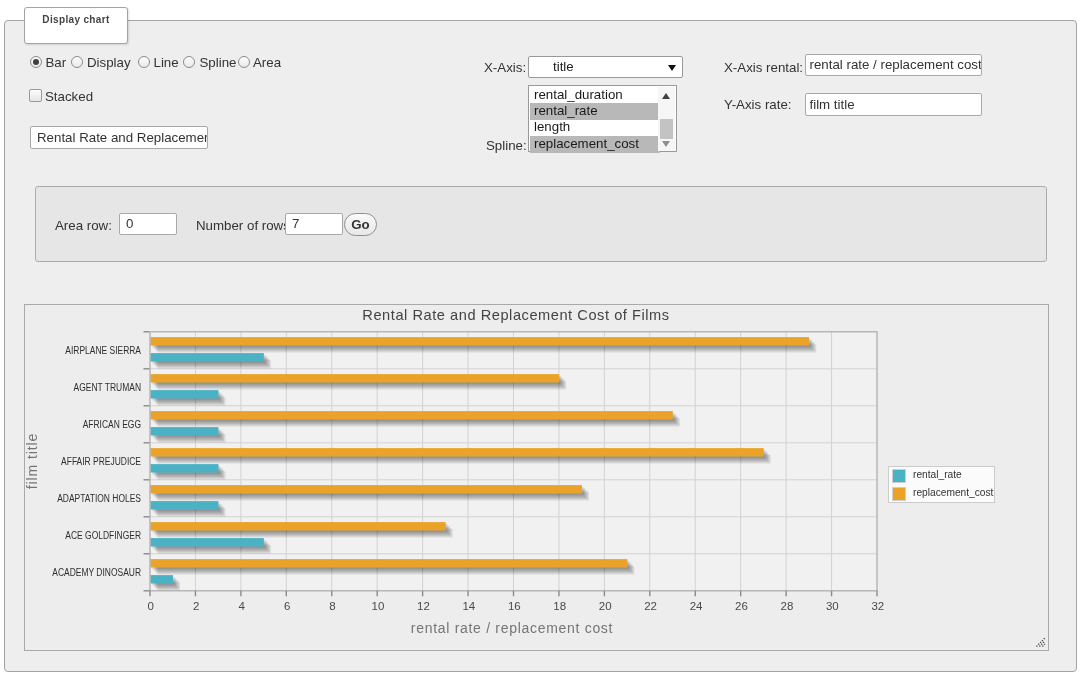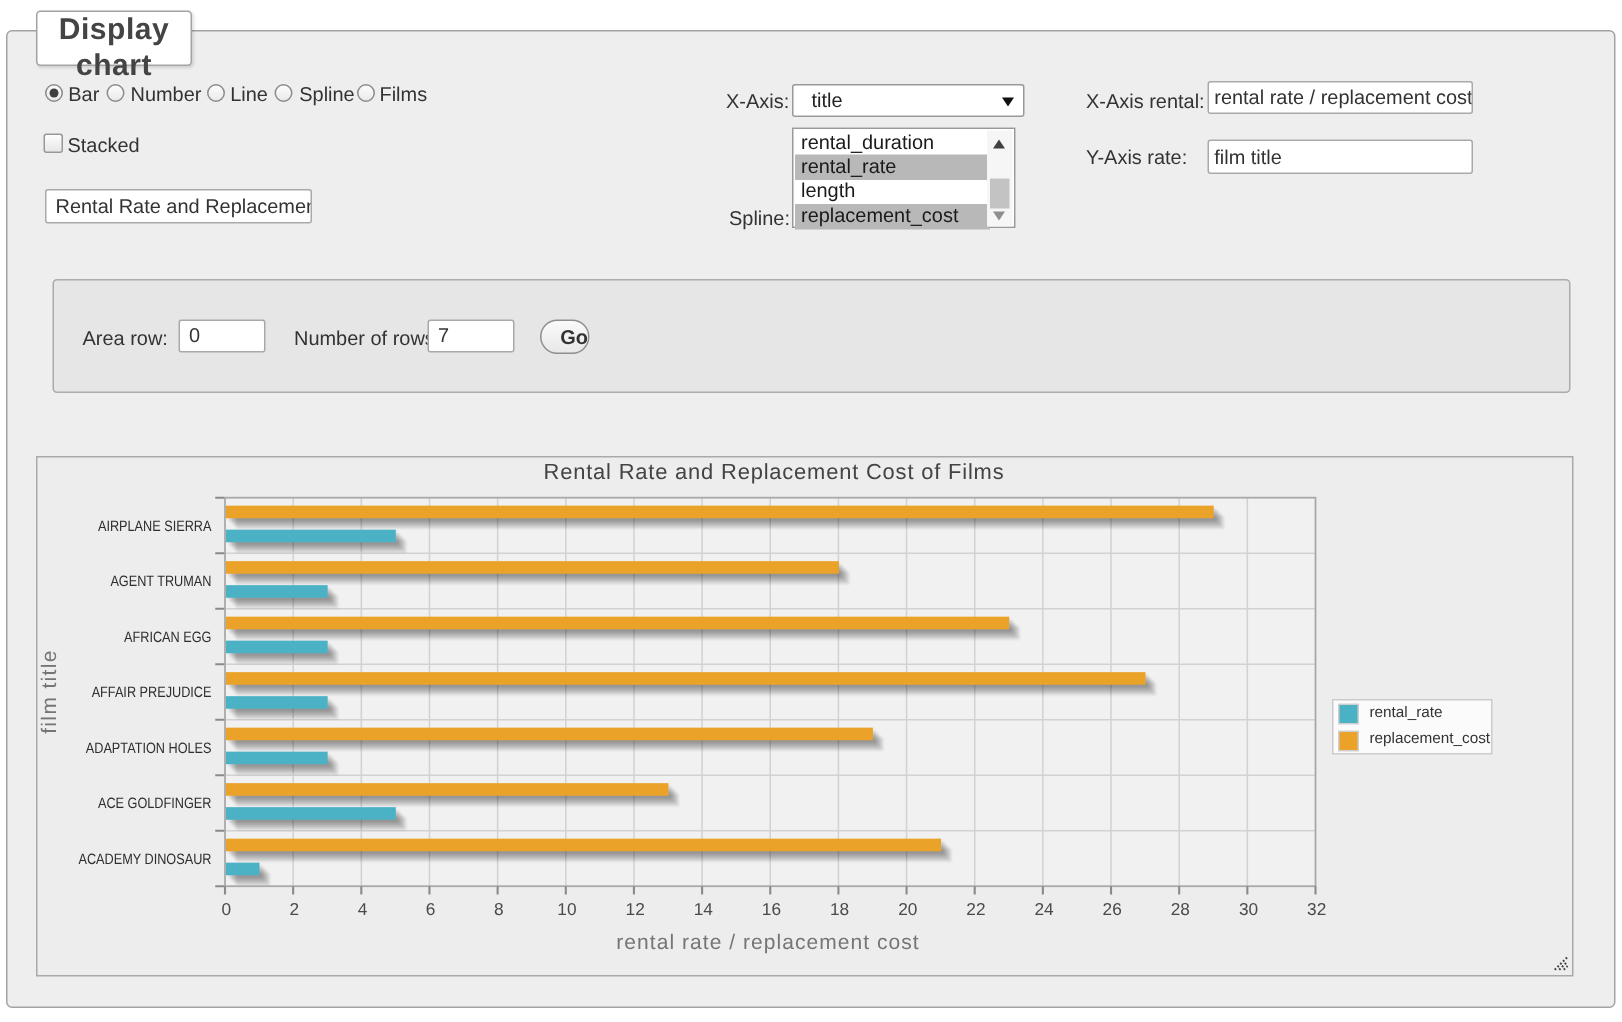--- a/index.html
+++ b/index.html
@@ -1,52 +1,52 @@
 <!DOCTYPE html>
 <html><head><meta charset="utf-8">
 <style>
 * {margin:0;padding:0;box-sizing:border-box;}
 html,body {background:#fff;}
 #app {position:relative;width:1081px;height:681px;background:#fff;font-family:"Liberation Sans",sans-serif;font-size:13.3px;color:#333;overflow:hidden;}
 .abs {position:absolute;}
 #fieldset {left:4px;top:20px;width:1073px;height:652px;background:#eeeeee;border:1px solid #a3a3a3;border-radius:4px;}
-#dlegend {left:24px;top:7px;width:104px;height:37px;background:#fff;border:1px solid #a3a3a3;border-radius:3px;font-weight:bold;font-size:20px;color:#444;text-align:center;line-height:24px;letter-spacing:0.35px;box-shadow:1px 1px 2px rgba(0,0,0,0.12);}
+#dlegend {left:24px;top:7px;width:104px;height:37px;background:#fff;border:1px solid #a3a3a3;border-radius:3px;font-weight:bold;font-size:10px;color:#444;text-align:center;line-height:24px;letter-spacing:0.35px;box-shadow:1px 1px 2px rgba(0,0,0,0.12);}
 .radio {width:12px;height:12px;border:1px solid #8b8b8b;border-radius:50%;background:linear-gradient(#fdfdfd,#e9e9e9);}
 .radio.on::after {content:"";display:block;width:6px;height:6px;margin:2px;border-radius:50%;background:#3f3f3f;}
 .checkbox {width:13px;height:13px;border:1px solid #989898;border-radius:2px;background:linear-gradient(#fdfdfd,#e6e6e6);}
 .lbl {line-height:15px;color:#333;}
 .tinput {background:#fff;border:1px solid #a9a9a9;border-radius:2px;color:#333;white-space:nowrap;overflow:hidden;line-height:21px;padding-left:6px;}
 #toolbar {left:35px;top:186px;width:1012px;height:76px;background:#e6e6e6;border:1px solid #ababab;border-radius:3px;}
-#gobtn {left:360px;top:212.5px;width:33px;height:23px;border:1px solid #8f8f8f;border-radius:11.5px;background:linear-gradient(#fafafa,#e8e8e8);text-align:right;line-height:21px;color:#333;font-weight:bold;}
+#gobtn {left:344px;top:212.5px;width:33px;height:23px;border:1px solid #8f8f8f;border-radius:11.5px;background:linear-gradient(#fafafa,#e8e8e8);text-align:center;line-height:21px;color:#333;font-weight:bold;}
 #chart {left:24px;top:304px;width:1025px;height:347px;background:#ededed;border:1px solid #a9a9a9;}
 #mselect {left:528px;top:85px;width:149px;height:67px;background:#fff;border:1px solid #999;}
 .opt {position:absolute;left:1px;width:130px;height:17px;line-height:16.2px;padding-left:4px;white-space:nowrap;overflow:hidden;color:#1a1a1a;}
 .opt.sel {background:#b8b8b8;}
 #sbar {position:absolute;right:1px;top:1px;width:17px;height:64px;background:#f6f6f6;}
 #sthumb {position:absolute;left:2px;top:32px;width:13px;height:20px;background:#c3c3c3;}
 .arr-up {position:absolute;left:4px;top:6px;width:0;height:0;border-left:4.5px solid transparent;border-right:4.5px solid transparent;border-bottom:6px solid #404040;}
 .arr-dn {position:absolute;left:4px;bottom:4px;width:0;height:0;border-left:4.5px solid transparent;border-right:4.5px solid transparent;border-top:6px solid #8f8f8f;}
-#xsel {left:528px;top:56px;width:155px;height:22px;background:#fff;border:1px solid #999;border-radius:2px;line-height:20px;padding-left:12px;color:#222;}
+#xsel {left:528px;top:56px;width:155px;height:22px;background:#fff;border:1px solid #999;border-radius:2px;line-height:20px;padding-left:24px;color:#222;}
 #xsel .arrow {position:absolute;right:6px;top:8px;width:0;height:0;border-left:4.5px solid transparent;border-right:4.5px solid transparent;border-top:6px solid #111;}
 </style></head>
 <body>
 <div id="app">
   <div class="abs" id="fieldset"></div>
   <div class="abs" id="dlegend">Display chart</div>
 
   <div class="abs radio on" style="left:30px;top:56px"></div>
   <div class="abs lbl" style="left:45.5px;top:55px">Bar</div>
   <div class="abs radio" style="left:70.5px;top:56px"></div>
-  <div class="abs lbl" style="left:87px;top:55px">Number</div>
+  <div class="abs lbl" style="left:87px;top:55px">Display</div>
   <div class="abs radio" style="left:137.5px;top:56px"></div>
   <div class="abs lbl" style="left:153.5px;top:55px">Line</div>
   <div class="abs radio" style="left:183px;top:56px"></div>
   <div class="abs lbl" style="left:199.5px;top:55px">Spline</div>
   <div class="abs radio" style="left:237.5px;top:56px"></div>
-  <div class="abs lbl" style="left:253px;top:55px">Films</div>
+  <div class="abs lbl" style="left:253px;top:55px">Area</div>
 
   <div class="abs checkbox" style="left:29px;top:88.5px"></div>
   <div class="abs lbl" style="left:45px;top:89px">Stacked</div>
 
   <div class="abs tinput" style="left:30px;top:126px;width:178px;height:23px;line-height:21px">Rental Rate and Replacement Cost of Films</div>
 
   <div class="abs lbl" style="left:484px;top:60px">X-Axis:</div>
   <div class="abs" id="xsel">title<span class="arrow"></span></div>
 
   <div class="abs lbl" style="left:486px;top:138px">Spline:</div>

